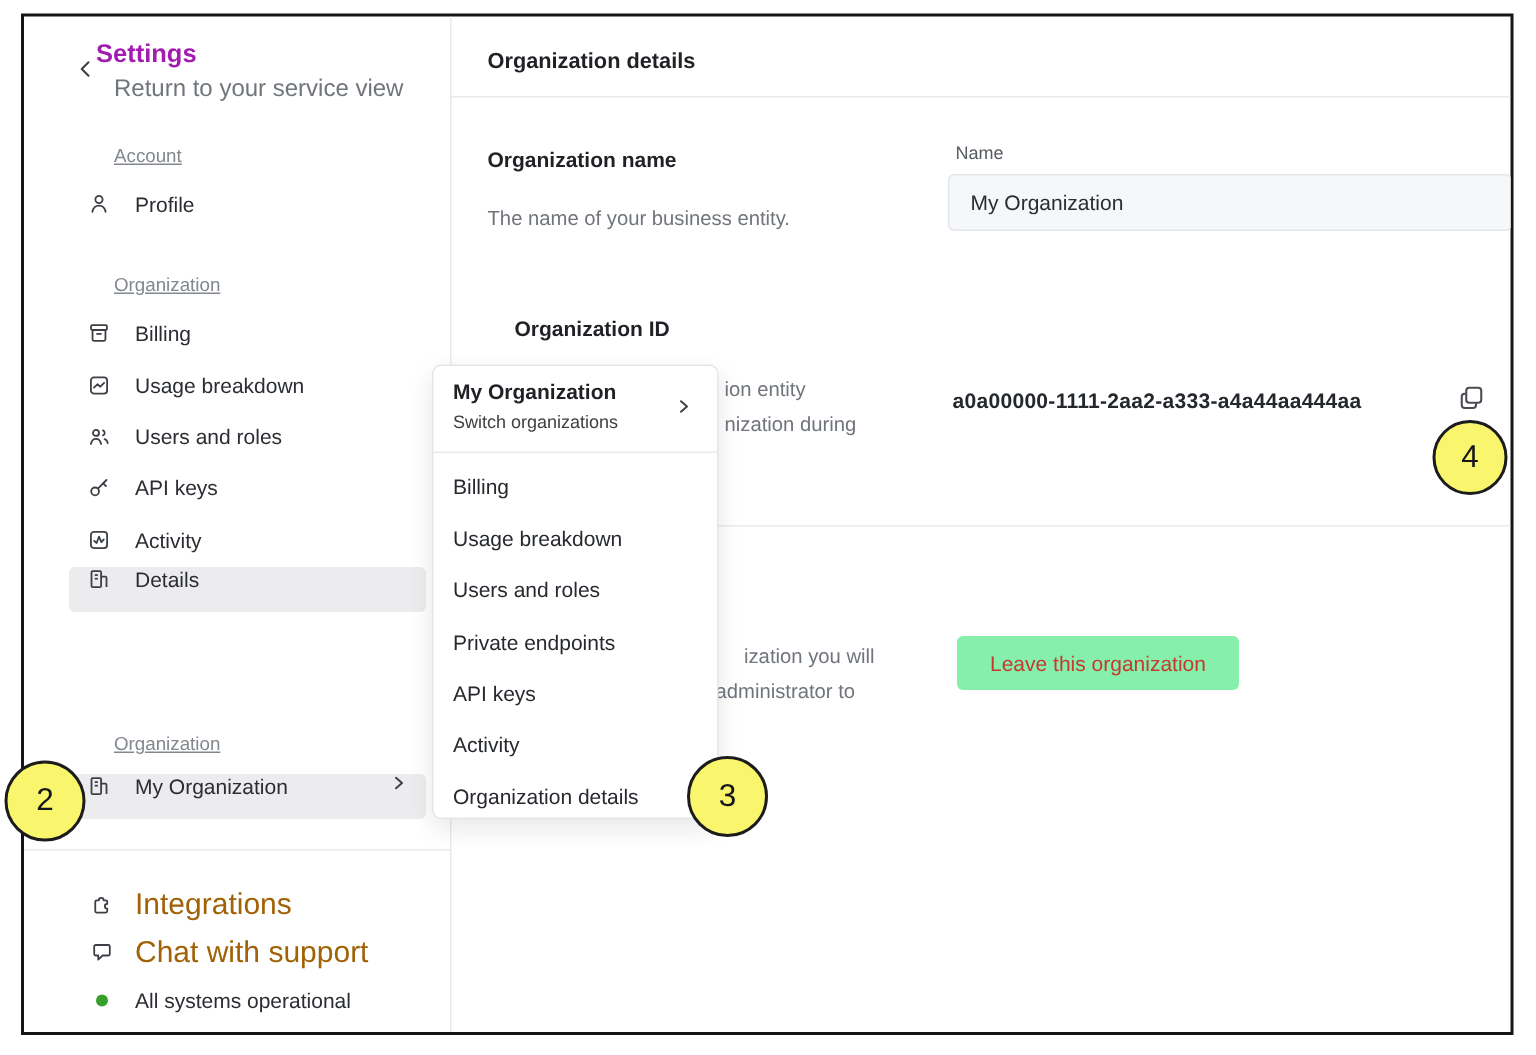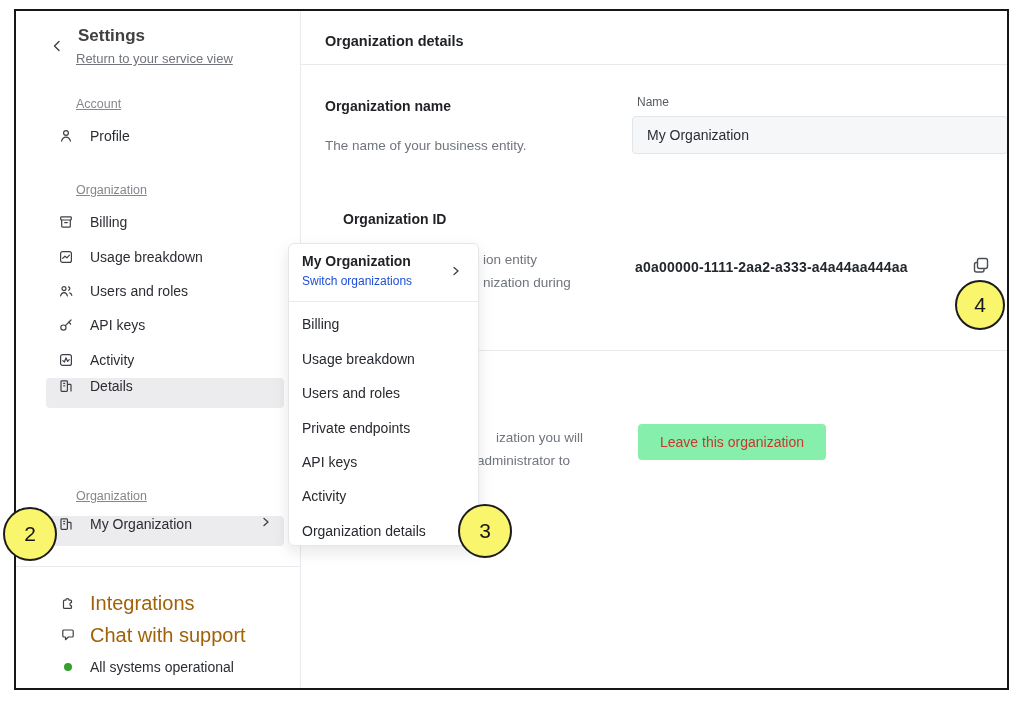--- a/index.html
+++ b/index.html
@@ -3,22 +3,22 @@
 <meta charset="utf-8">
 <style>
   * { margin:0; padding:0; box-sizing:border-box; }
   html,body { width:1024px; height:703px; background:#ffffff; font-family:"Liberation Sans", sans-serif; }
   .page { position:relative; width:1024px; height:703px; background:#fff; overflow:hidden; }
   .frame { position:absolute; left:14px; top:9px; width:995px; height:681px; border:2px solid #161616; background:#fff; overflow:hidden; }
 
   
   .side-divider { position:absolute; left:284px; top:0; width:1px; height:677px; background:#e8eaed; }
   .back-chevron { position:absolute; left:34px; top:28px; width:14px; height:14px; color:#3c4046; cursor:pointer; }
-  .settings-title { position:absolute; left:62px; top:15px; font-size:17px; font-weight:bold; color:#404040; }
-  .settings-sub { position:absolute; left:60px; top:40px; font-size:13px; color:#70757c;text-decoration:underline; }
+  .settings-title { position:absolute; left:48px; top:15px; font-size:17px; font-weight:bold; color:#a21caf; }
+  .settings-sub { position:absolute; left:60px; top:40px; font-size:16px; color:#70757c; }
   .section-label { position:absolute; font-size:12.5px; color:#83888e;text-decoration:underline; }
   .nav-row { position:absolute; left:30px; width:238px; height:30px; display:flex; align-items:flex-start; border-radius:4px; cursor:pointer; }
   .nav-row.selected { background:#ececef; }
   .nav-row .ic { width:16px; height:16px; margin-left:12px; color:#3c4046; flex:0 0 16px; }
   .nav-row .lbl { margin-left:16px; font-size:14px; color:#2a2d32; }
   .nav-row .chev-r { margin-left:auto; margin-right:12px; width:12px; height:12px; color:#3c4046; }
   .foot-row { position:absolute; left:30px; width:246px; height:28px; display:flex; align-items:center; cursor:pointer; }
   .foot-row .ic { width:16px; height:16px; margin-left:14px; color:#3c4046; flex:0 0 16px; }
   .foot-row .lbl { margin-left:14px; font-size:20px; color:#a16207; }
   .status-dot { width:8px; height:8px; border-radius:50%; background:#35a02c; margin-left:18px; flex:0 0 8px; }
@@ -35,21 +35,21 @@
   .id-value { position:absolute; left:619px; top:248px; font-size:14px; font-weight:bold; color:#24272b; letter-spacing:0.2px; }
   .copy-btn { position:absolute; left:954px; top:244px; width:22px; height:22px; color:#4a4e54; background:none; border:none; cursor:pointer; padding:0; }
   .main-hr2 { position:absolute; left:284px; top:339px; width:707px; height:1px; background:#e8eaed; }
   .frag { position:absolute; font-size:13.5px; color:#70757c; white-space:nowrap; }
   .leave-btn { position:absolute; left:622px; top:413px; height:36px; padding:0 22px; background:#86efac; color:#c43a2e; border:none; border-radius:4px; font-family:"Liberation Sans", sans-serif; font-size:14px; cursor:pointer; }
 
   
   .dropdown { position:absolute; left:272px; top:232px; width:191px; height:303px; background:#fff; border:1px solid #e4e6ea; border-radius:6px; box-shadow:0 6px 16px rgba(20,22,26,0.10); z-index:20; }
   .dd-head { position:absolute; left:0; top:0; width:100%; height:57px; cursor:pointer; }
   .dd-title { position:absolute; left:13px; top:9px; font-size:14px; font-weight:bold; color:#1f2125; }
-  .dd-sub { position:absolute; left:13px; top:30px; font-size:12px; color:#1d4ed8; }
+  .dd-sub { position:absolute; left:13px; top:30px; font-size:12px; color:#404040; }
   .dd-chev { position:absolute; right:16px; top:21px; width:12px; height:12px; color:#3c4046; }
   .dd-hr { position:absolute; left:0; top:57px; width:100%; height:1px; background:#e8eaed; }
   .dd-item { position:absolute; left:0; width:100%; height:34px; display:flex; align-items:center; padding-left:13px; font-size:14px; color:#26292e; cursor:pointer; }
 
   
   .annot { position:absolute; border-radius:50%; background:#f9f56d; border:2px solid #1c1c1c; display:flex; align-items:center; justify-content:center; font-size:21px; color:#15161a; z-index:50; }
   .annot-2 { left:3px;   top:507px; width:54px; height:54px; }
   .annot-3 { left:458px; top:504px; width:54px; height:54px; }
   .annot-4 { left:955px; top:280px; width:50px; height:50px; }
 

